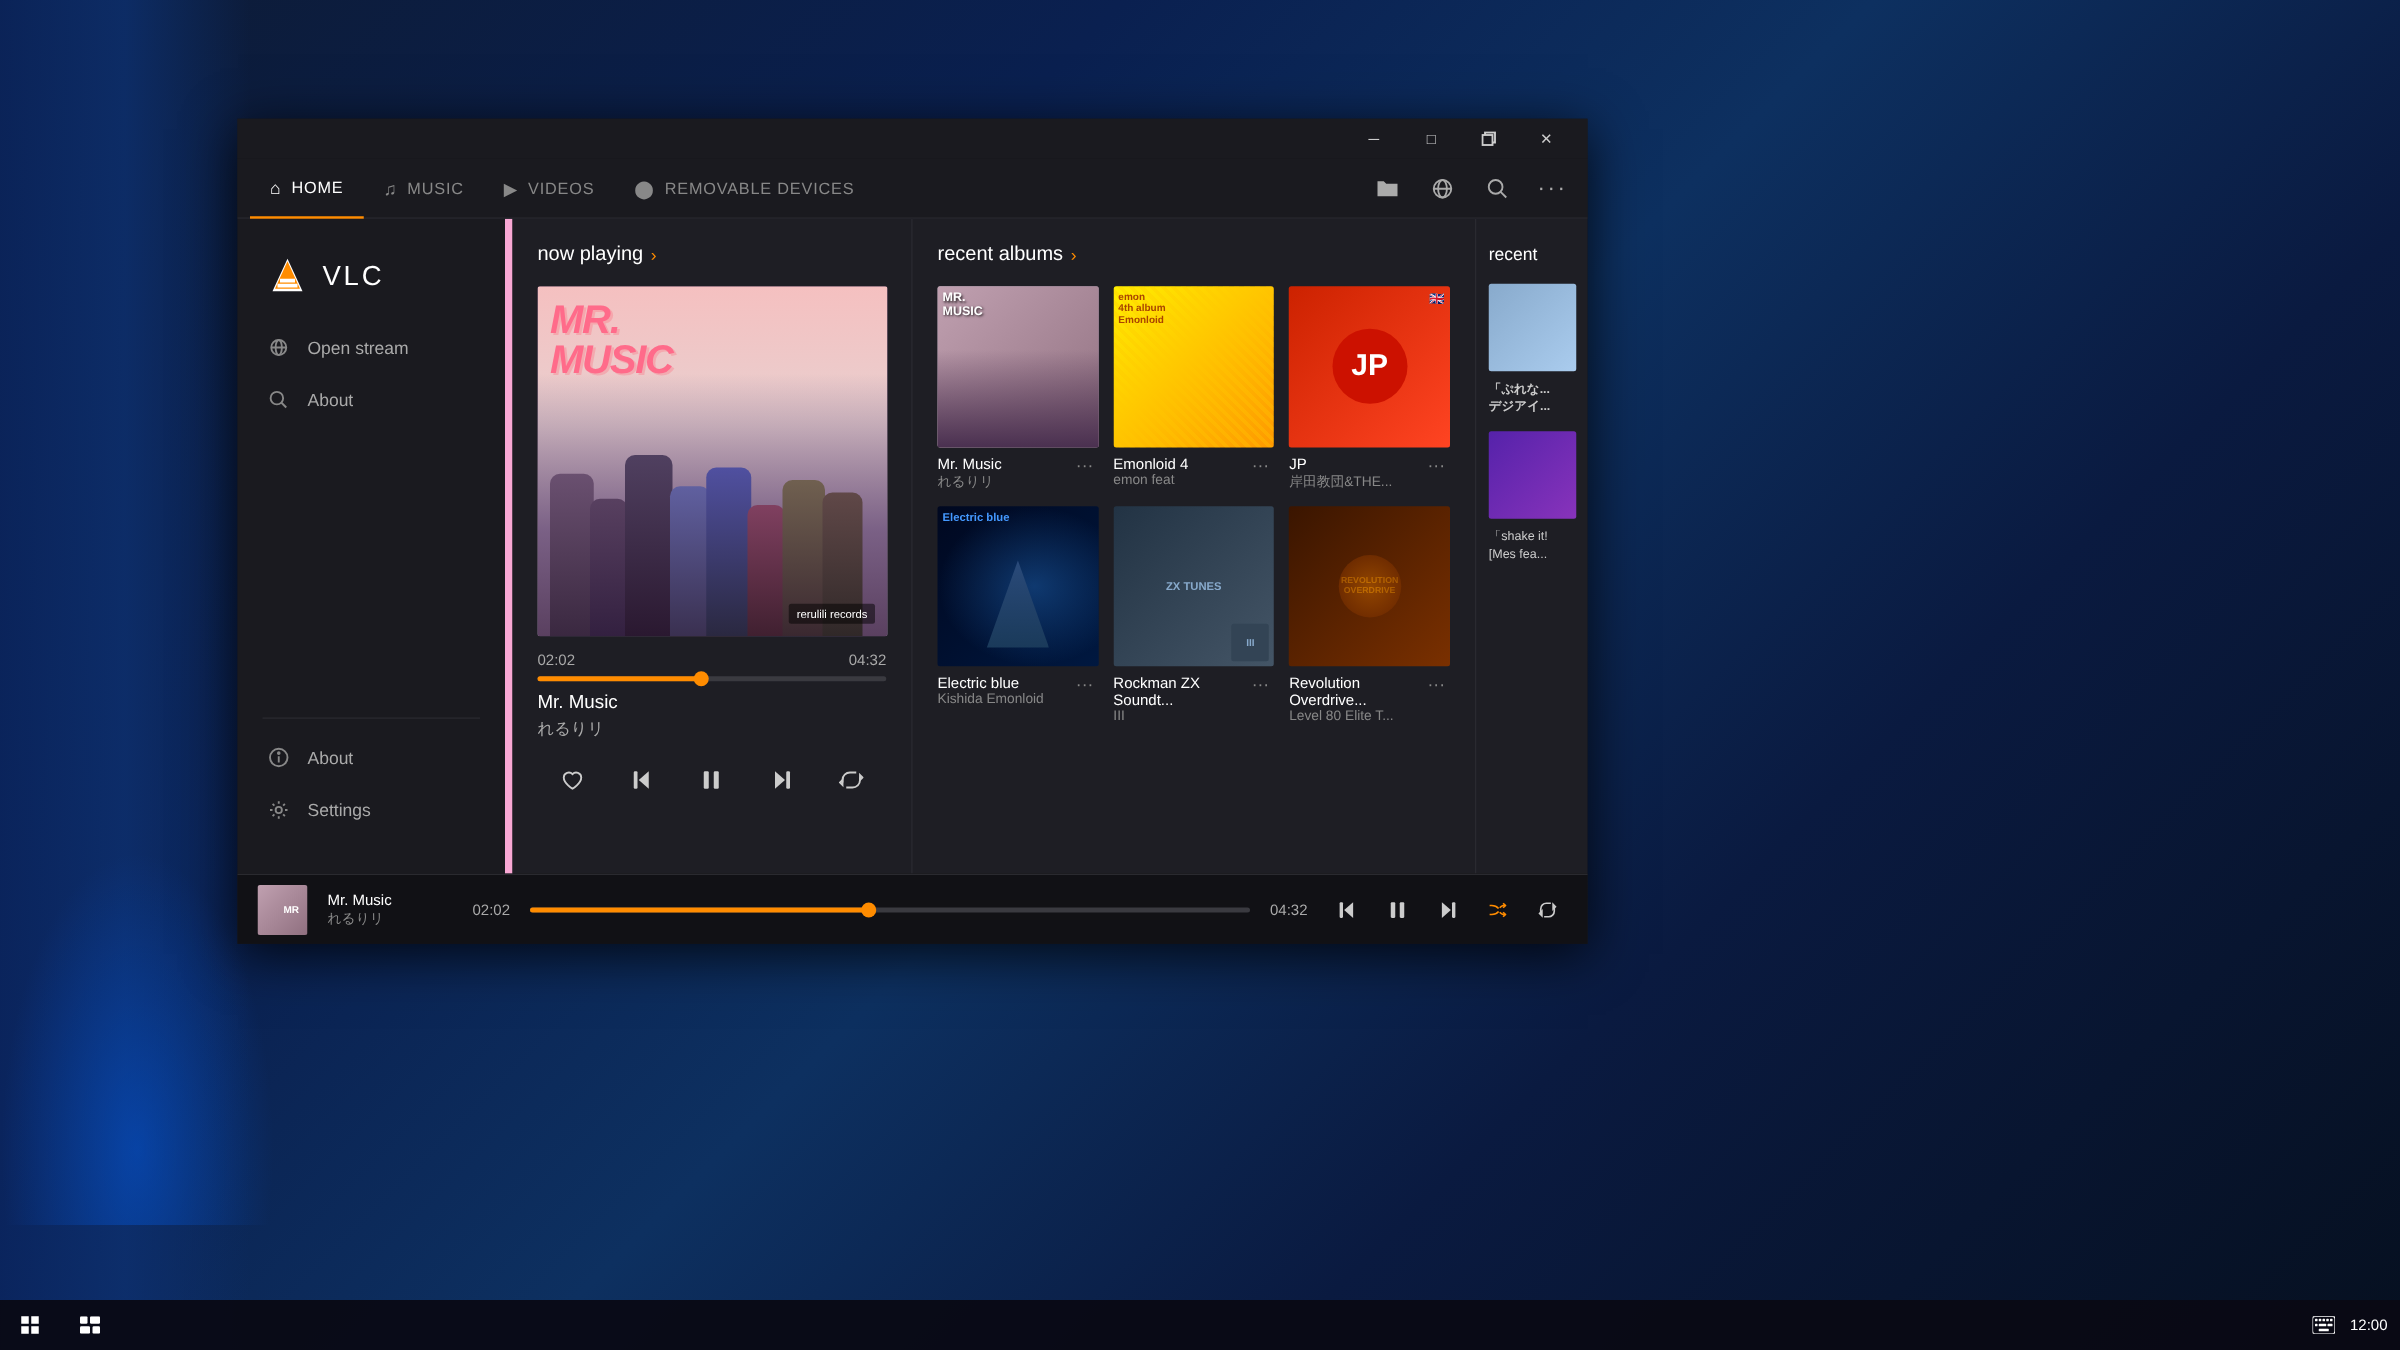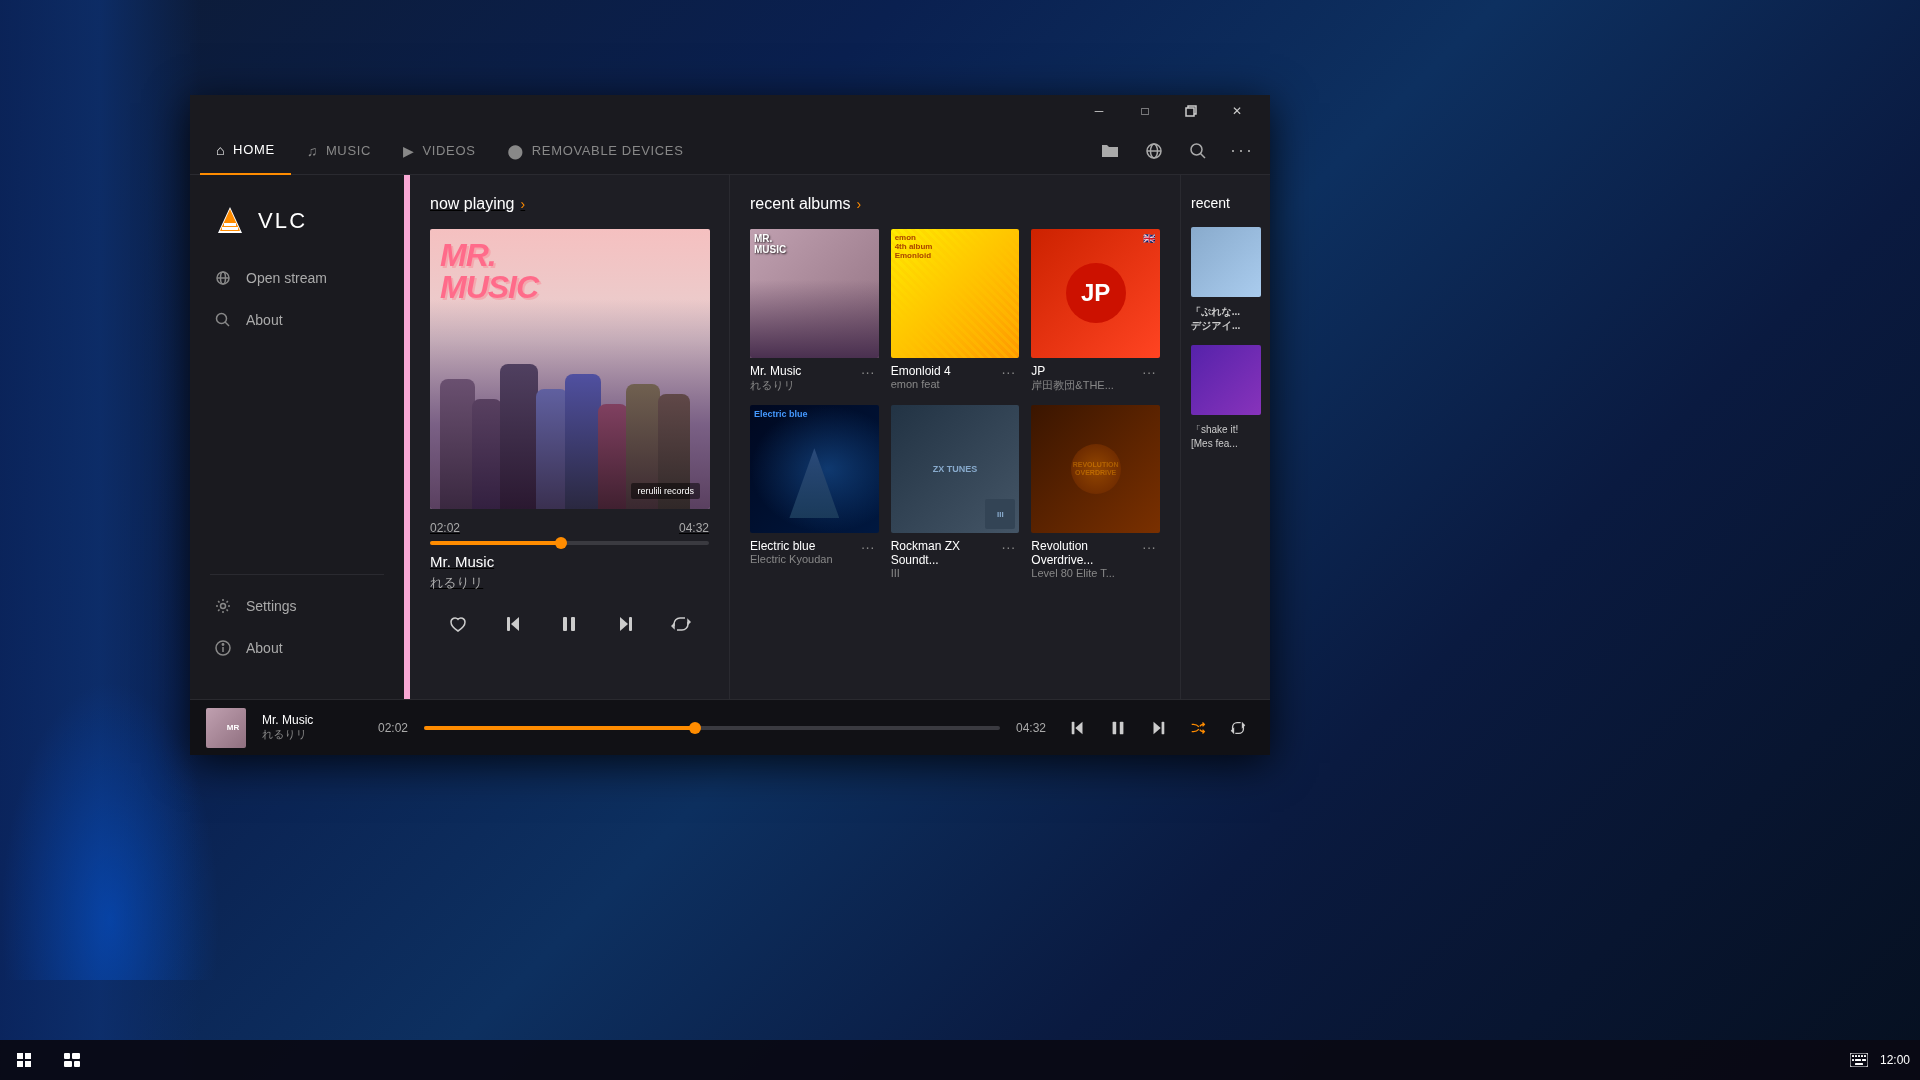--- a/index.html
+++ b/index.html
@@ -228,21 +228,20 @@
     .content-area::-webkit-scrollbar { width: 4px; }
     .content-area::-webkit-scrollbar-track { background: transparent; }
     .content-area::-webkit-scrollbar-thumb { background: #444; border-radius: 2px; }
 
     
     .now-playing-panel {
       width: 320px;
       flex-shrink: 0;
       padding: 20px 20px;
       border-right: 1px solid #2a2a30;
-      text-decoration: underline;
     }
     .section-title {
       color: white;
       font-size: 16px;
       font-weight: 400;
       margin-bottom: 16px;
       display: flex;
       align-items: center;
       gap: 6px;
     }
@@ -632,32 +631,32 @@
             </svg>
           <span>About</span>
         </div>
       </div>
 
       <hr class="sidebar-divider">
 
       <div class="sidebar-bottom">
         <div class="sidebar-item">
           <svg width="18" height="18" viewBox="0 0 18 18" fill="none" stroke="#888" stroke-width="1.5">
-              <circle cx="9" cy="9" r="2.5"></circle>
-              <path d="M9 2v2M9 14v2M2 9h2M14 9h2M4.1 4.1l1.4 1.4M12.5 12.5l1.4 1.4M13.9 4.1l-1.4 1.4M5.5 12.5l-1.4 1.4"></path>
-            </svg>
-          <span>Settings</span>
-        </div>
-        <div class="sidebar-item">
-          <svg width="18" height="18" viewBox="0 0 18 18" fill="none" stroke="#888" stroke-width="1.5">
               <circle cx="9" cy="9" r="7"></circle>
               <line x1="9" y1="8" x2="9" y2="13"></line>
               <circle cx="9" cy="5.5" r="0.7" fill="#888"></circle>
             </svg>
           <span>About</span>
+        </div>
+        <div class="sidebar-item">
+          <svg width="18" height="18" viewBox="0 0 18 18" fill="none" stroke="#888" stroke-width="1.5">
+              <circle cx="9" cy="9" r="2.5"></circle>
+              <path d="M9 2v2M9 14v2M2 9h2M14 9h2M4.1 4.1l1.4 1.4M12.5 12.5l1.4 1.4M13.9 4.1l-1.4 1.4M5.5 12.5l-1.4 1.4"></path>
+            </svg>
+          <span>Settings</span>
         </div>
       </div>
     </div>
 
     <div class="content-area">
 
       <div class="now-playing-panel">
         <div class="section-title">
           <span>now playing</span>
           <span class="arrow">›</span>
@@ -790,21 +789,21 @@
             <div class="album-thumb" style="background:linear-gradient(135deg,#000820,#001840);">
               <div style="width:100%;height:100%;position:relative;">
                 <div style="position:absolute;top:4px;left:4px;font-size:9px;font-weight:700;color:#4499ff;">Electric blue</div>
                 <div style="position:absolute;inset:0;background:radial-gradient(ellipse at 60% 50%,rgba(50,150,255,0.3),transparent 70%);"></div>
                 <div style="position:absolute;bottom:15px;left:50%;transform:translateX(-50%);width:50px;height:70px;background:linear-gradient(to top,#1a3a5a,#2a4a7a);clip-path:polygon(50% 0%,100% 100%,0% 100%);"></div>
               </div>
             </div>
             <div class="album-info-row">
               <div class="album-info-text">
                 <div class="album-name">Electric blue</div>
-                <div class="album-artist">Electric Kyoudan</div>
+                <div class="album-artist">Kishida Emonloid</div>
               </div>
               <div class="more-btn">···</div>
             </div>
           </div>
 
           <div class="album-card">
             <div class="album-thumb" style="background:linear-gradient(135deg,#223344,#445566);">
               <div style="width:100%;height:100%;position:relative;display:flex;align-items:center;justify-content:center;">
                 <div style="font-size:9px;font-weight:700;color:#88aacc;text-align:center;">ZX TUNES</div>
                 <div style="position:absolute;bottom:4px;right:4px;width:30px;height:30px;background:#334455;border-radius:2px;display:flex;align-items:center;justify-content:center;color:#88aacc;font-size:8px;font-weight:700;">III</div>

